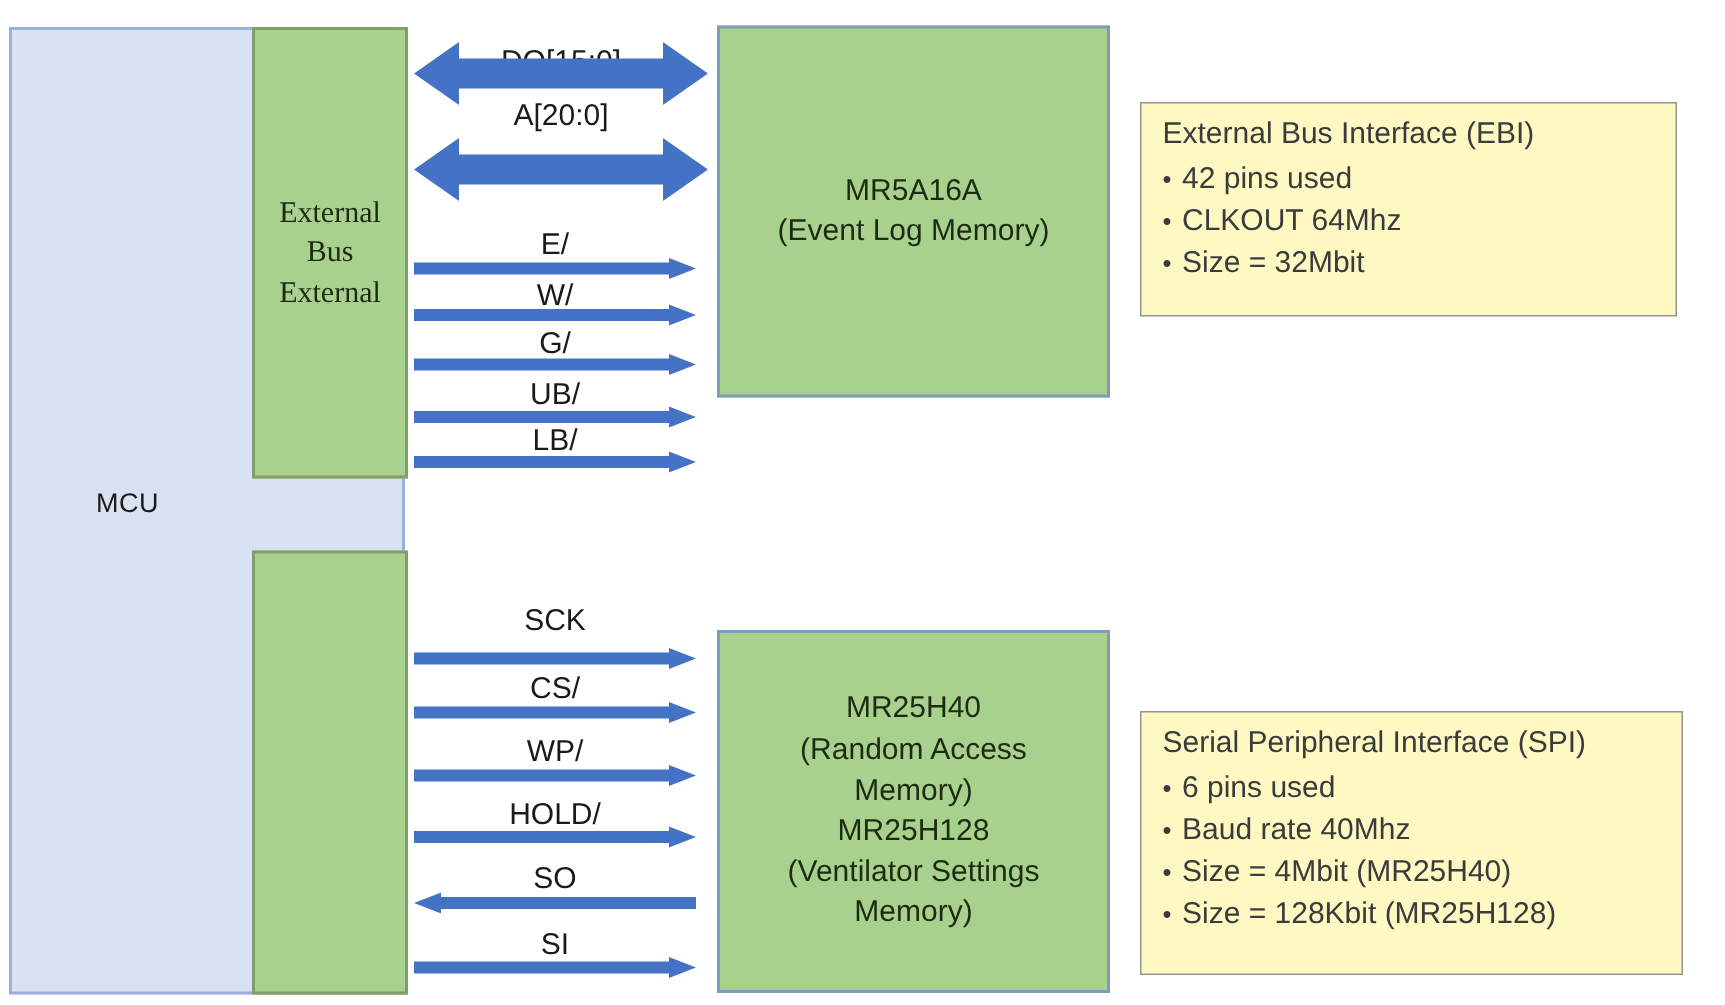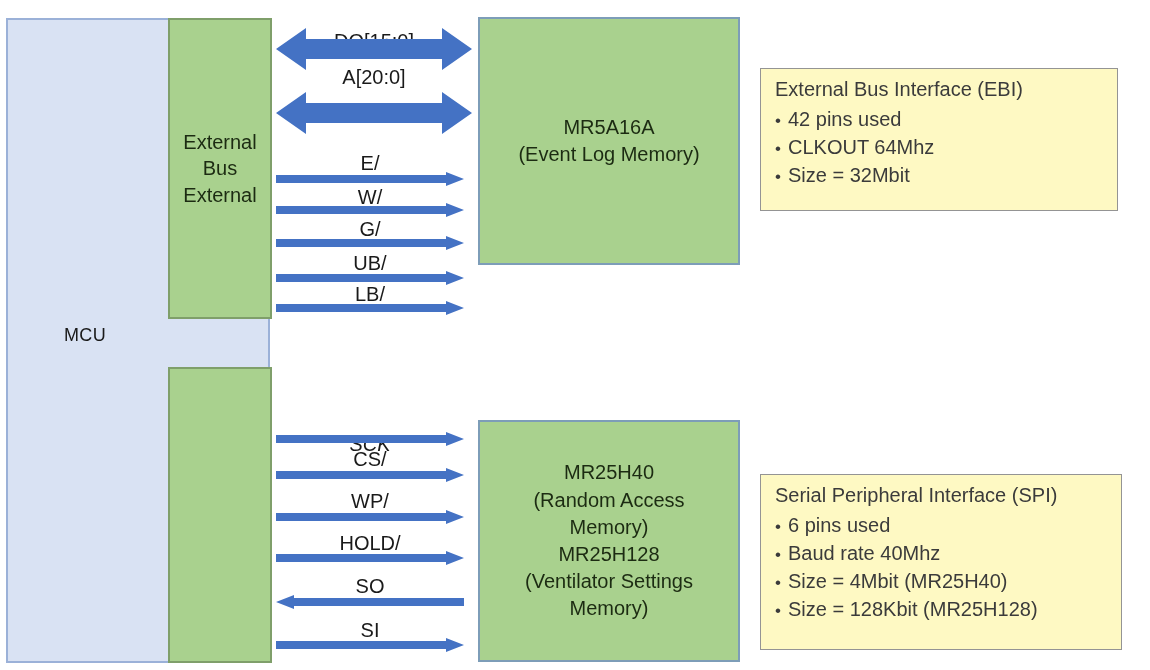--- a/index.html
+++ b/index.html
@@ -42,20 +42,21 @@
   }
 
   
   .mcu-sub {
     position: absolute;
     background: #A9D18E;
     border: 2px solid #7F9F6A;
     box-sizing: border-box;
     display: flex;
     align-items: center;
+    font-family: Liberation Serif, serif;
   }
   .ebi-sub {
     left: 168px;
     top: 18px;
     width: 104px;
     height: 301px;
   }
   .spi-sub {
     left: 168px;
     top: 367px;
@@ -258,21 +259,21 @@
     </svg>
   </div>
 
   <div class="sig-label" style="left:276px; top:283px; width:188px;">LB/</div>
   <div class="sig" style="left:276px; top:301px;">
     <svg width="188" height="14" viewBox="0 0 188 14">
       <polygon points="0,3 170,3 170,0 188,7 170,14 170,11 0,11" fill="#4472C4"></polygon>
     </svg>
   </div>
 
-  <div class="sig-label" style="left:276px; top:433px; width:188px;font-style:italic;">SCK</div>
+  <div class="sig-label" style="left:276px; top:403px; width:188px;">SCK</div>
   <div class="sig" style="left:276px; top:432px;">
     <svg width="188" height="14" viewBox="0 0 188 14">
       <polygon points="0,3 170,3 170,0 188,7 170,14 170,11 0,11" fill="#4472C4"></polygon>
     </svg>
   </div>
 
   <div class="sig-label" style="left:276px; top:448px; width:188px;">CS/</div>
   <div class="sig" style="left:276px; top:468px;">
     <svg width="188" height="14" viewBox="0 0 188 14">
       <polygon points="0,3 170,3 170,0 188,7 170,14 170,11 0,11" fill="#4472C4"></polygon>

